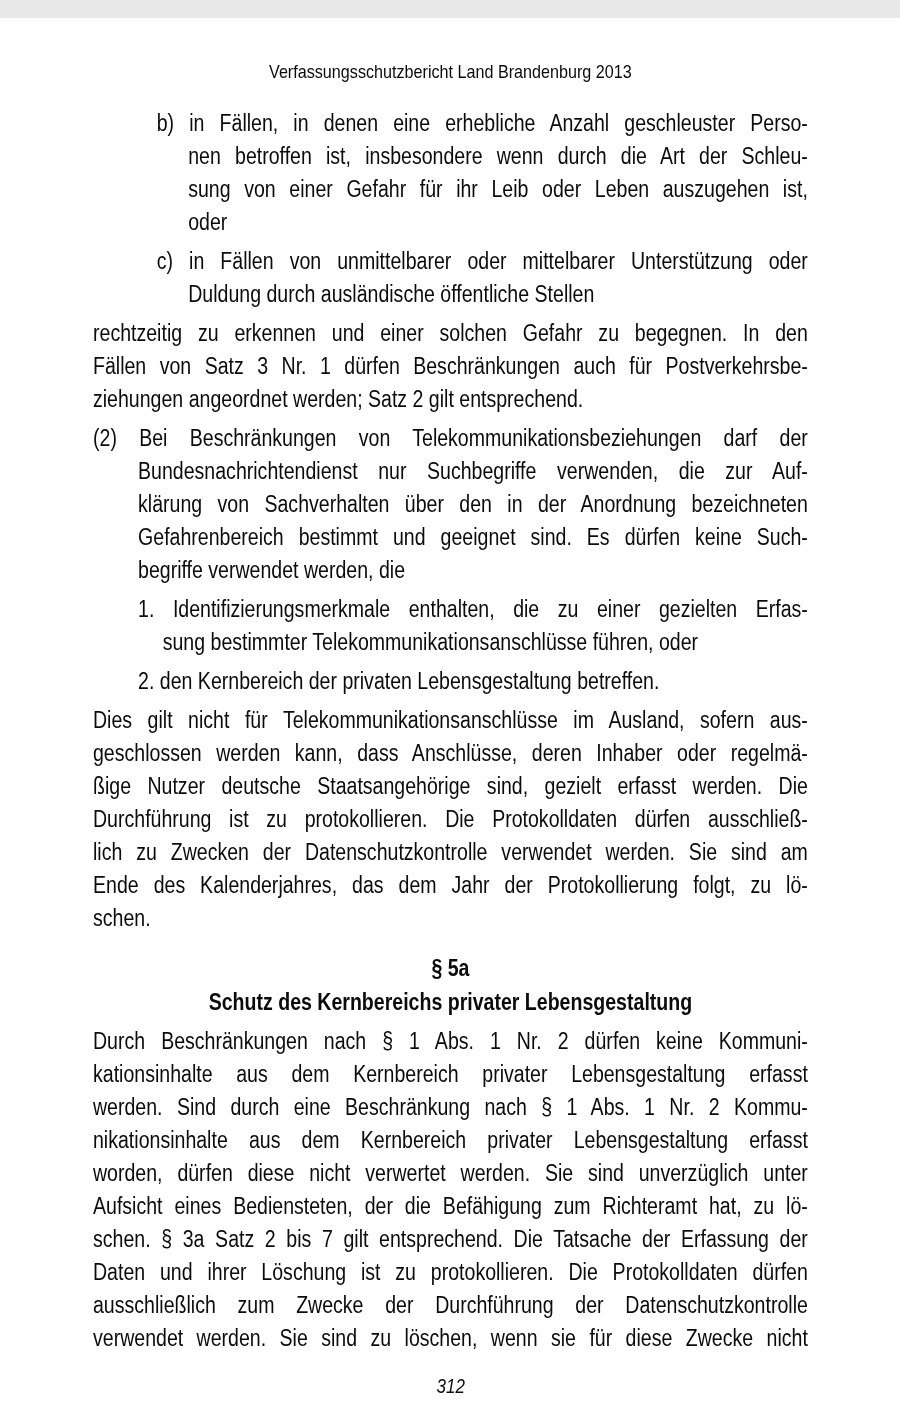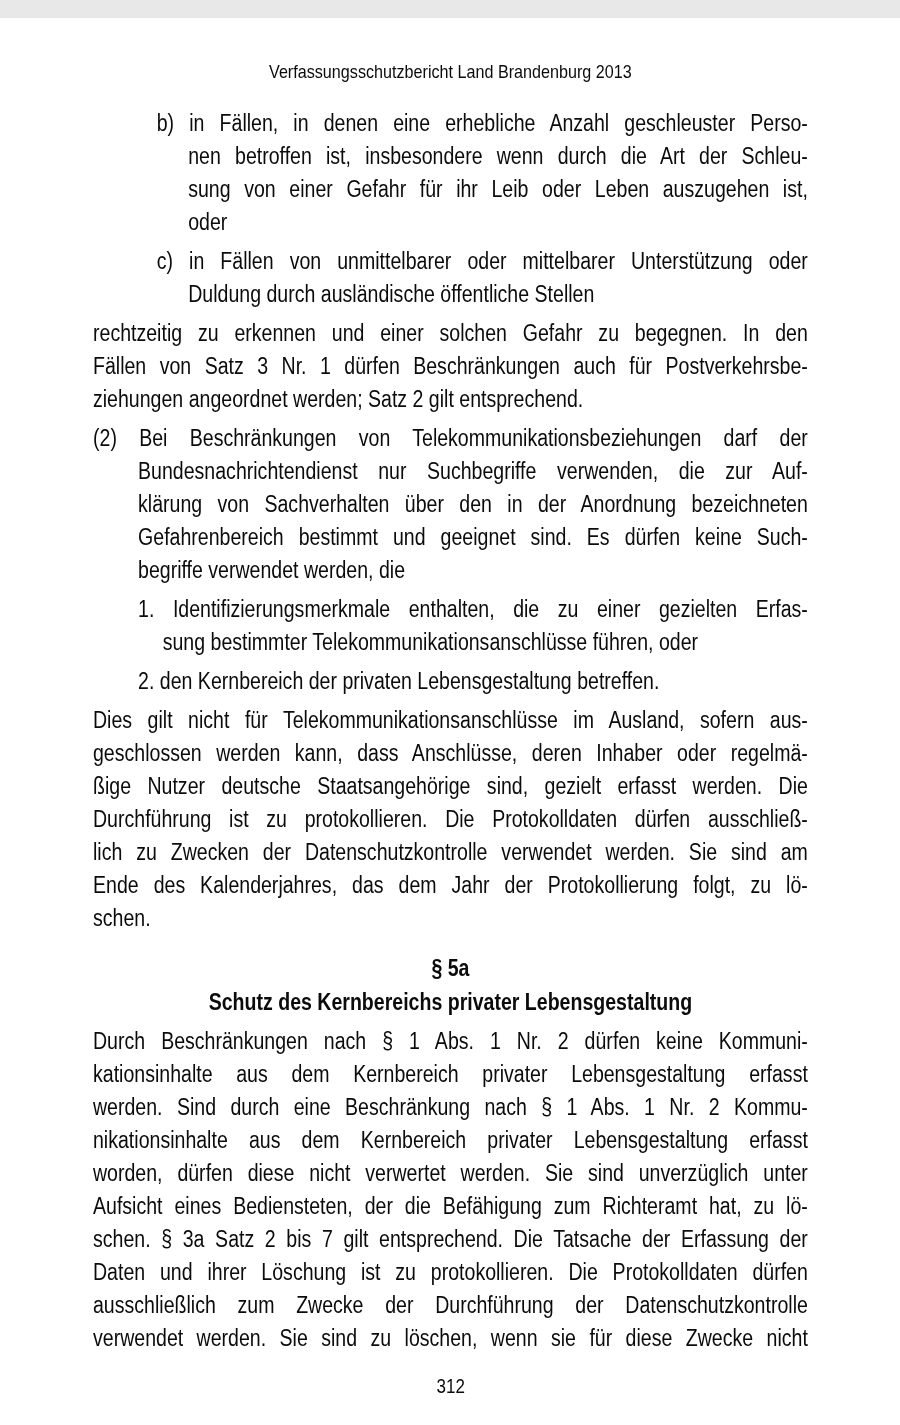--- a/index.html
+++ b/index.html
@@ -37,21 +37,21 @@
   .item-abc .line.first{text-indent:-37px;}
   .numbered{padding-left:53px;}
   .numbered .line.first{text-indent:-53px;}
   .item-num{padding-left:82px;}
   .item-num .line.first{text-indent:-29px;}
   
   .heading{margin-top:16px;font-weight:bold;}
   .heading .line{text-align:center;text-align-last:center;line-height:34px;}
   .footer{
     position:absolute;top:1356px;left:93px;width:715px;
-    text-align:center;font-size:20px;line-height:24px;
+    text-align:center;font-size:20px;line-height:24px;font-style:italic;
   }
 </style>
 </head>
 <body>
 
 <div class="page">
 
   <div class="header">
     <span class="condense">Verfassungsschutzbericht Land Brandenburg 2013</span>
   </div>

